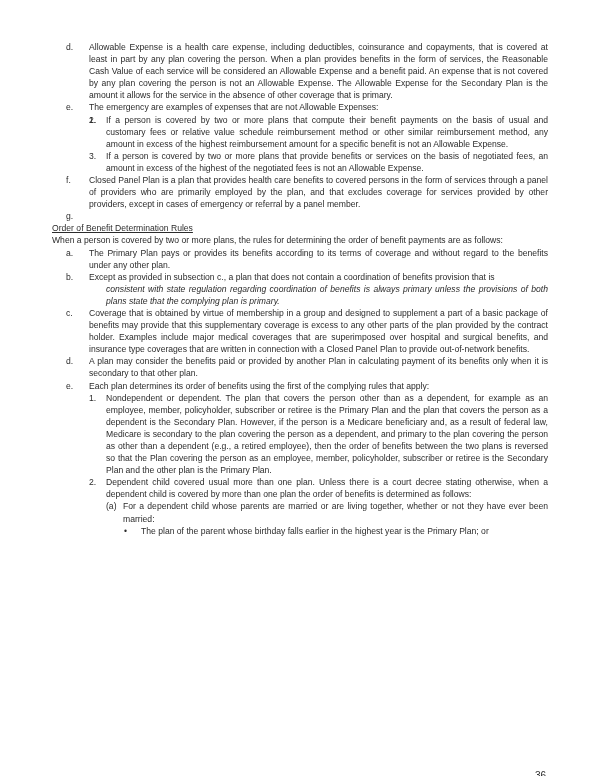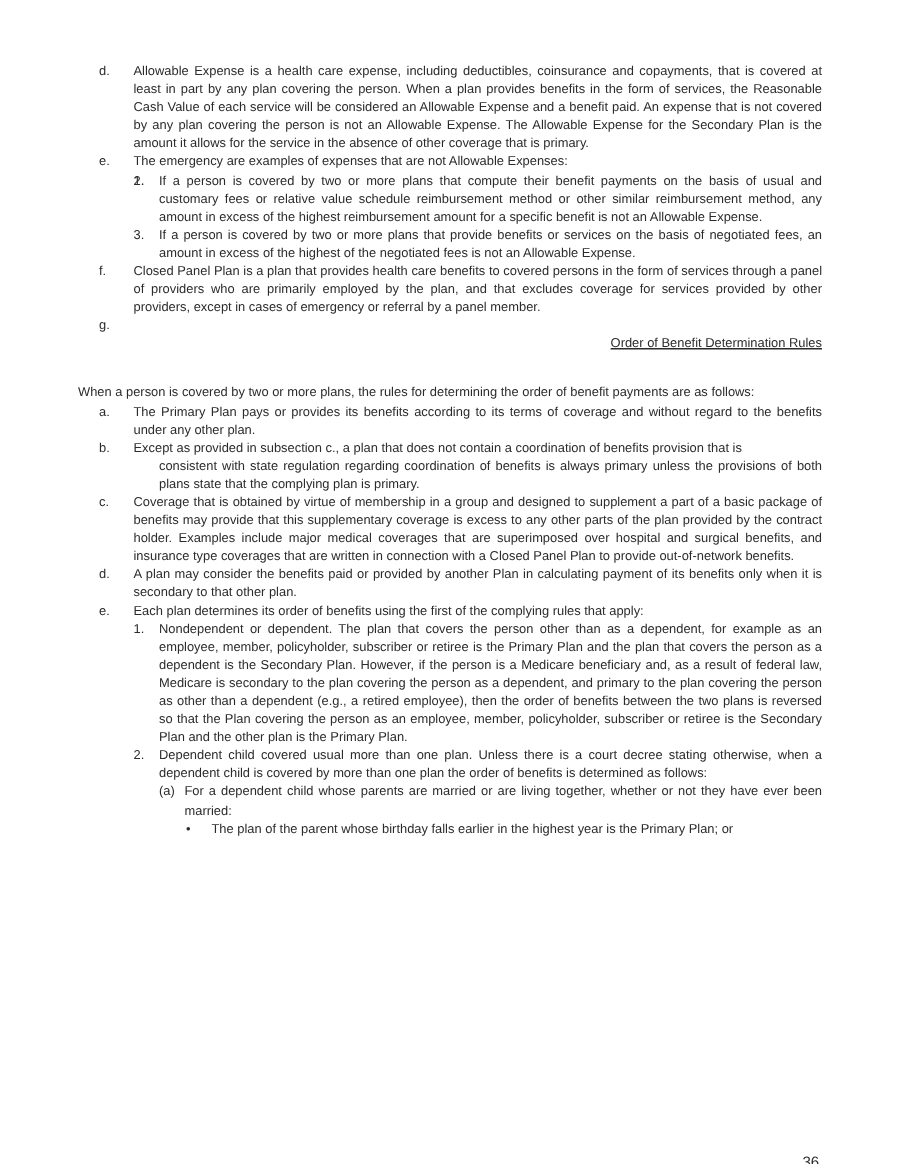--- a/index.html
+++ b/index.html
@@ -9,24 +9,24 @@
           font-size: 8.6px; line-height: 12.1px; }
   .li { position: relative; text-align: justify; }
   .lvl1 { padding-left: 37px; }
   .lvl1 > .mk { position: absolute; left: 14px; top: 0; }
   .lvl2 { padding-left: 54px; }
   .lvl2 > .mk { position: absolute; left: 37px; top: 0; }
   .lvl3 { padding-left: 71px; }
   .lvl3 > .mk { position: absolute; left: 54px; top: 0; }
   .lvl4 { padding-left: 89px; }
   .lvl4 > .mk { position: absolute; left: 72px; top: 0; }
-  .hang-b .cont { display: block; padding-left: 17px; }
+  .hang-b .cont { display: block; padding-left: 17px; font-style: italic; }
   .gap { height: 12px; }
-  .heading { text-decoration: underline; text-align: right; }
-  .para { text-align: justify; margin-top: 21px; }
+  .heading { text-decoration: underline; }
+  .para { text-align: justify; }
   .pagenum { position: absolute; left: 535px; top: 770px; font-size: 10px; color: #2b2b2b; }
 </style>
 </head>
 <body>
 
 <div class="page">
 
   <div class="li lvl1">
     <span class="mk">d.</span>
     <span>Allowable Expense is a health care expense, including deductibles, coinsurance and copayments, that is covered at least in part by any plan covering the person. When a plan provides benefits in the form of services, the Reasonable Cash Value of each service will be considered an Allowable Expense and a benefit paid. An expense that is not covered by any plan covering the person is not an Allowable Expense. The Allowable Expense for the Secondary Plan is the amount it allows for the service in the absence of other coverage that is primary.</span>

